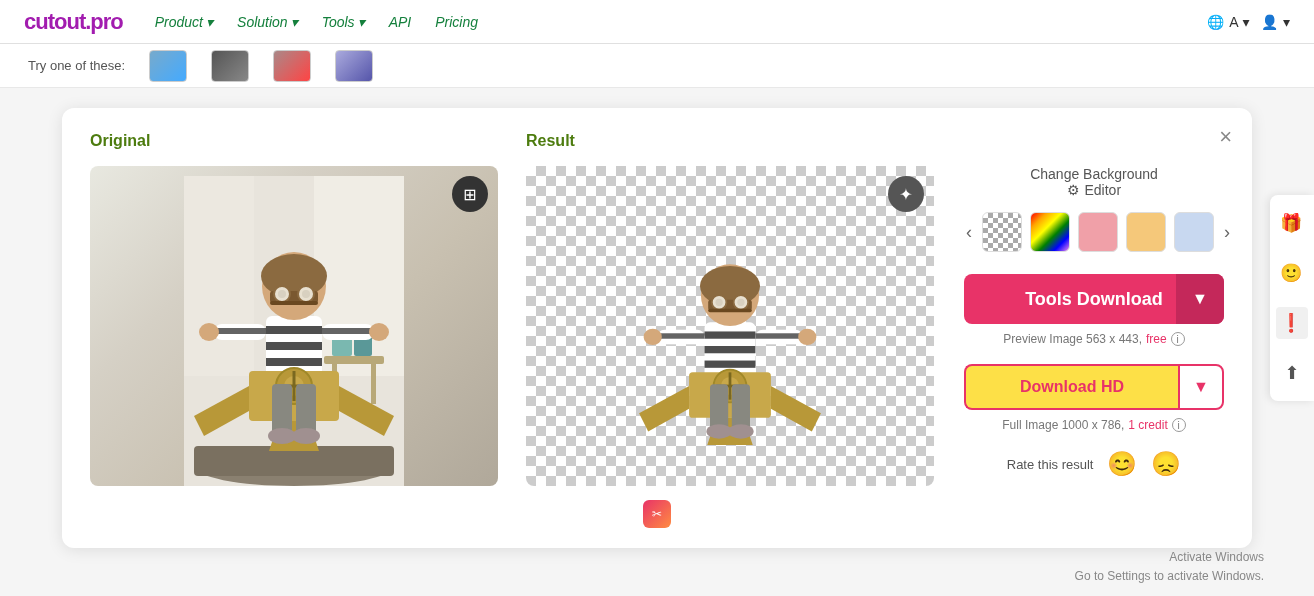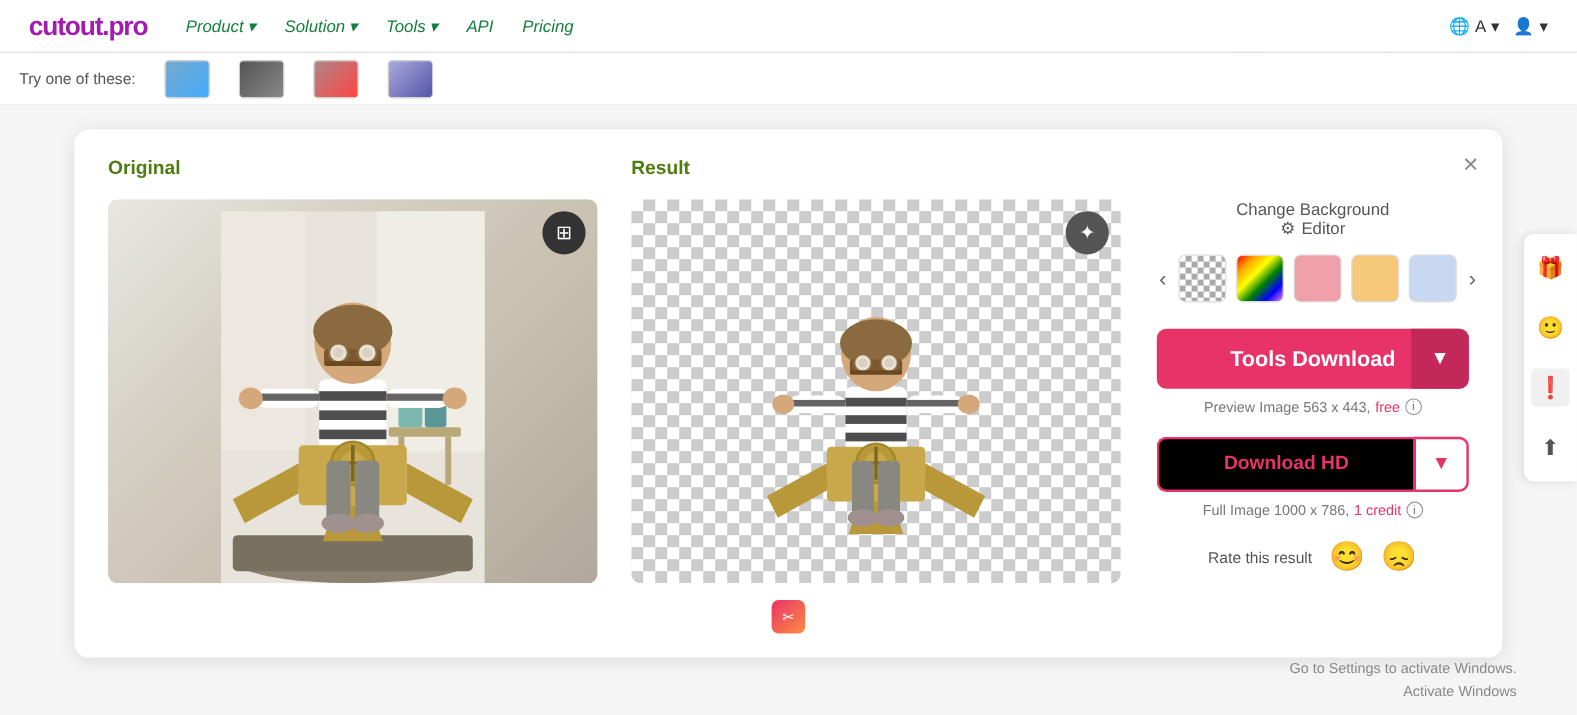--- a/index.html
+++ b/index.html
@@ -63,21 +63,21 @@
     
     .try-bar {
       position: fixed;
       top: 44px;
       left: 0; right: 0;
       background: #fff;
       border-bottom: 1px solid #e8e8e8;
       height: 44px;
       display: flex;
       align-items: center;
-      padding: 0 16px;
+      padding: 0 28px;
       gap: 24px;
       z-index: 99;
     }
     .try-label {
       font-size: 13px;
       color: #555;
     }
     .try-thumb {
       width: 38px;
       height: 32px;
@@ -299,21 +299,21 @@
     }
 
     .download-hd-row {
       display: flex;
       margin-bottom: 8px;
       gap: 0;
     }
     .download-hd-btn {
       flex: 1;
       height: 46px;
-      background: #000000;
+      background: #fde047;
       color: #e83368;
       border: 2px solid #e83368;
       border-right: none;
       border-radius: 8px 0 0 8px;
       font-size: 16px;
       font-weight: 700;
       cursor: pointer;
     }
     .download-hd-arrow {
       width: 46px;
@@ -662,15 +662,15 @@
 </div>
 
 <div class="right-sidebar">
   <div class="sidebar-icon gift">🎁</div>
   <div class="sidebar-icon">🙂</div>
   <div class="sidebar-icon warning">❗</div>
   <div class="sidebar-icon up">⬆</div>
 </div>
 
 <div class="win-watermark">
+  <div>Activate Windows</div>
   <div>Go to Settings to activate Windows.</div>
-  <div>Activate Windows</div>
 </div>
 
 </body></html>

